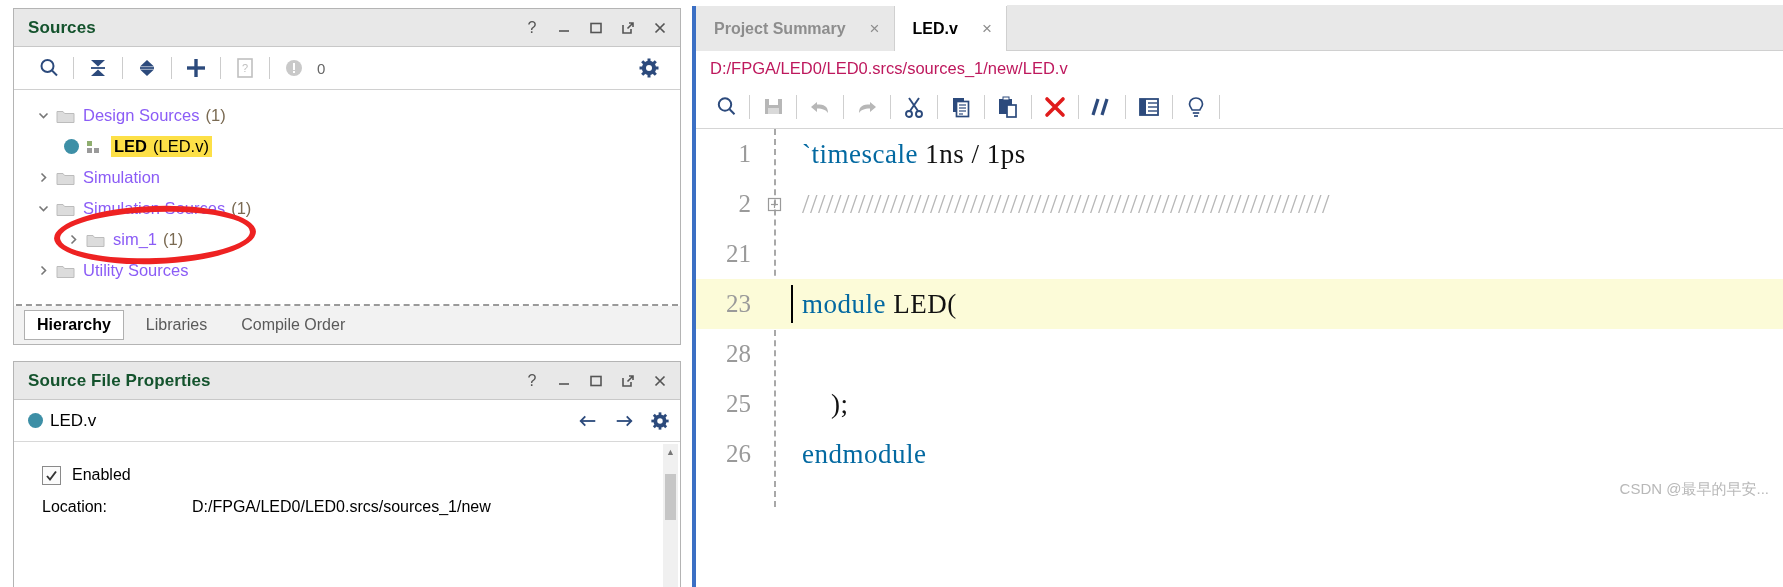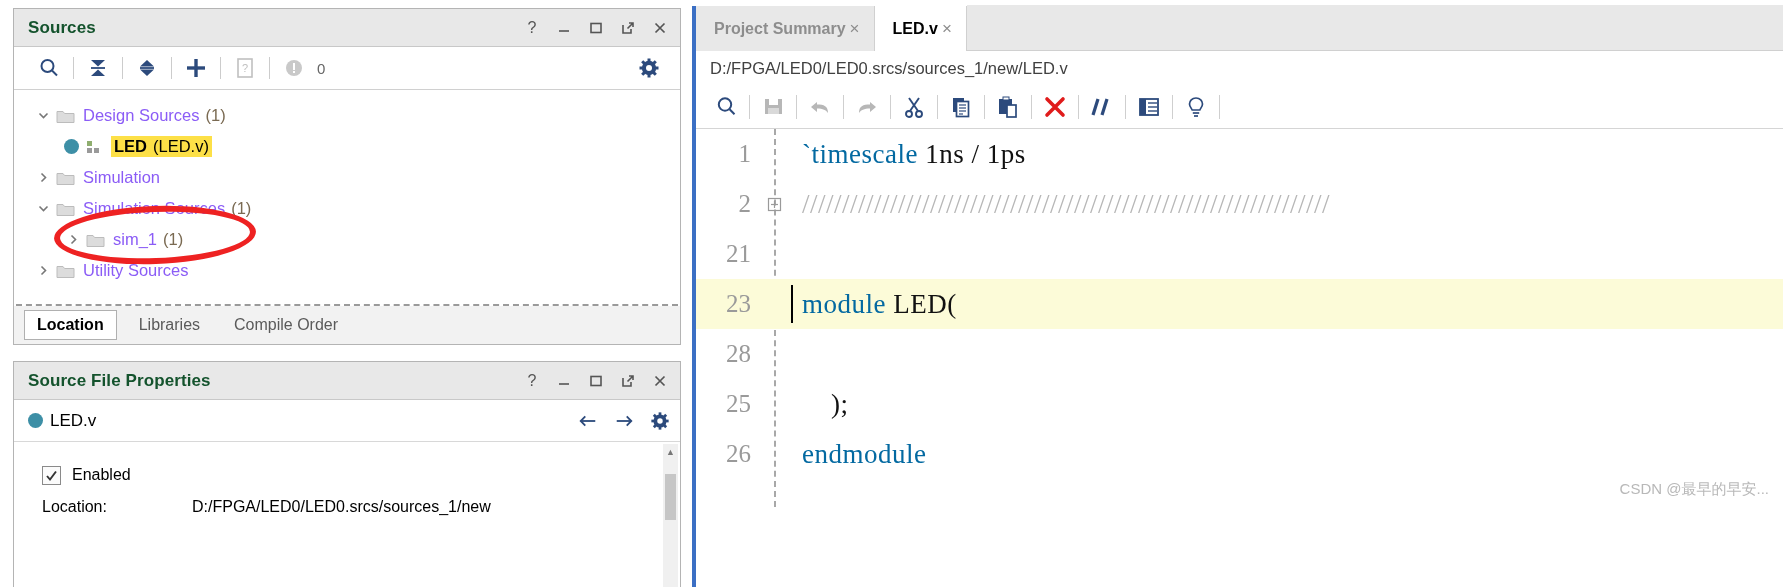--- a/index.html
+++ b/index.html
@@ -121,30 +121,30 @@
   
   #editor {
     position: absolute; left: 692px; top: 6px; width: 1091px; height: 581px;
     border-left: 4px solid #3b6fc4; box-sizing: border-box; background: #ffffff;
   }
   #editor-tabbar {
     height: 45px; background: #ffffff; display: flex; align-items: flex-end;
   }
   .ed-tab {
     height: 45px; display: flex; align-items: center; padding: 0 14px 0 18px;
-    font-size: 16px; box-sizing: border-box; gap: 4px;
+    font-size: 16px; box-sizing: border-box; gap: 24px;
   }
   .ed-tab.inactive { background: #e8e8e8; color: #8d8d8d; font-weight: bold; border-right: 1px solid #d0d0d0;}
   .ed-tab.active { background: #ffffff; color: #000000; font-weight: bold; border-right: 1px solid #d0d0d0; }
   .ed-tab .x { color: #8d8d8d; font-size: 17px; font-weight: normal; }
   .tabbar-fill { flex: 1; background: #e8e8e8; border-bottom: 1px solid #d0d0d0; height: 45px;}
 
   #editor-path {
     height: 34px; display: flex; align-items: center; padding-left: 14px;
-    font-size: 16.5px; color: #404040; background: #ffffff;
+    font-size: 16.5px; color: #be185d; background: #ffffff;
   }
   #editor-toolbar {
     height: 44px; display: flex; align-items: center; padding-left: 10px;
     background: #ffffff; border-bottom: 1px solid #d5d5d5; box-sizing: border-box;
   }
   .etb { width: 40px; height: 32px; display: flex; align-items: center; justify-content: center; }
   .etb-sep { width: 1px; height: 24px; background: #cfcfcf; margin: 0 3px; }
 
   
   #code-area {
@@ -371,21 +371,21 @@
           <span class="tree-label">Utility Sources</span>
           <span class="tree-count"></span>
         </div>
 
         <div id="red-circle"></div>
       </div>
 
       <div class="dashed-sep" style="margin-top:8px;"></div>
 
       <div class="tabs-row">
-        <div class="tab-btn active">Location</div>
+        <div class="tab-btn active">Hierarchy</div>
         <div class="tab-btn">Libraries</div>
         <div class="tab-btn">Compile Order</div>
       </div>
     </div>
 
     <div class="panel" style="position:absolute;left:0;top:353px;width:668px;height:226px;">
 
       <div class="panel-title-bar">
         <div class="panel-title">Source File Properties</div>
         <div class="title-btns">

